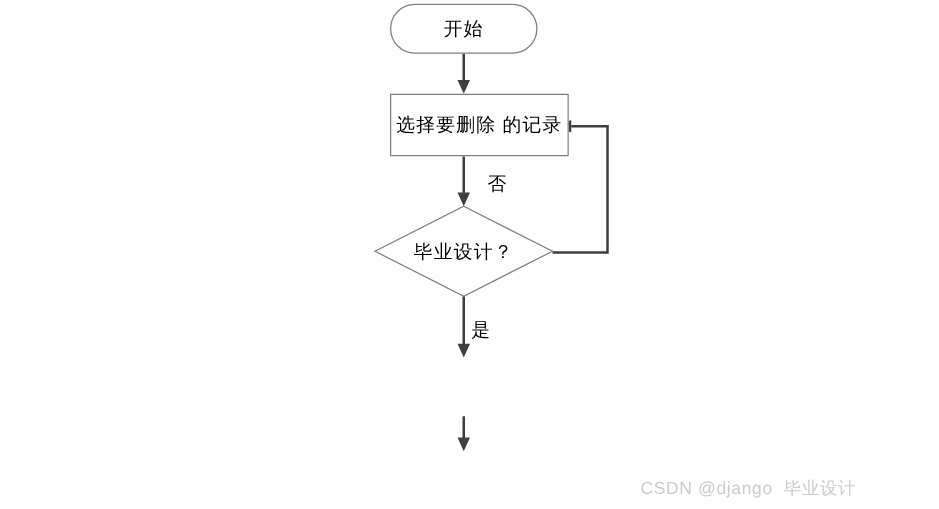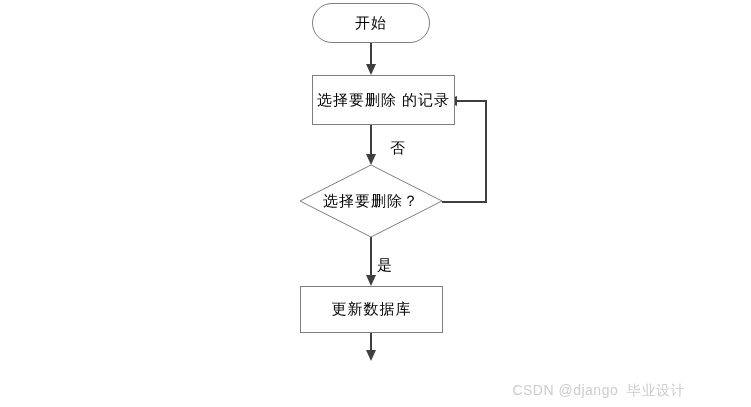--- a/index.html
+++ b/index.html
@@ -94,23 +94,22 @@
     <polyline class="conn-line" points="442,202 486,202 486,101 457,101"></polyline>
     <polygon class="conn-head" points="445,101 457,96 457,106"></polygon>
 
     <polygon class="diamond-shape" points="371,165 442,201 371,237 300,201"></polygon>
   </svg>
 
   <div class="node terminator" style="left:312px; top:3px; width:118px; height:40px;">开始</div>
 
   <div class="node" style="left:300px; top:75px; width:143px; height:50px;margin-left:12px;">选择要删除 的记录</div>
 
-  <div class="node decision-label" style="left:300px; top:165px; width:142px; height:72px;">选择要删除？</div>
+  <div class="node decision-label" style="left:300px; top:165px; width:142px; height:72px;">毕业设计？</div>
 
-  <div class="node" style="left:300px; top:286px; width:143px; height:47px;">更新数据库</div>
 
 
   <div class="edge-label" style="left:390px; top:140px;">否</div>
 
   <div class="edge-label" style="left:377px; top:257px;">是</div>
 
   <div class="watermark">CSDN @django  毕业设计</div>
 
 </div>
 

